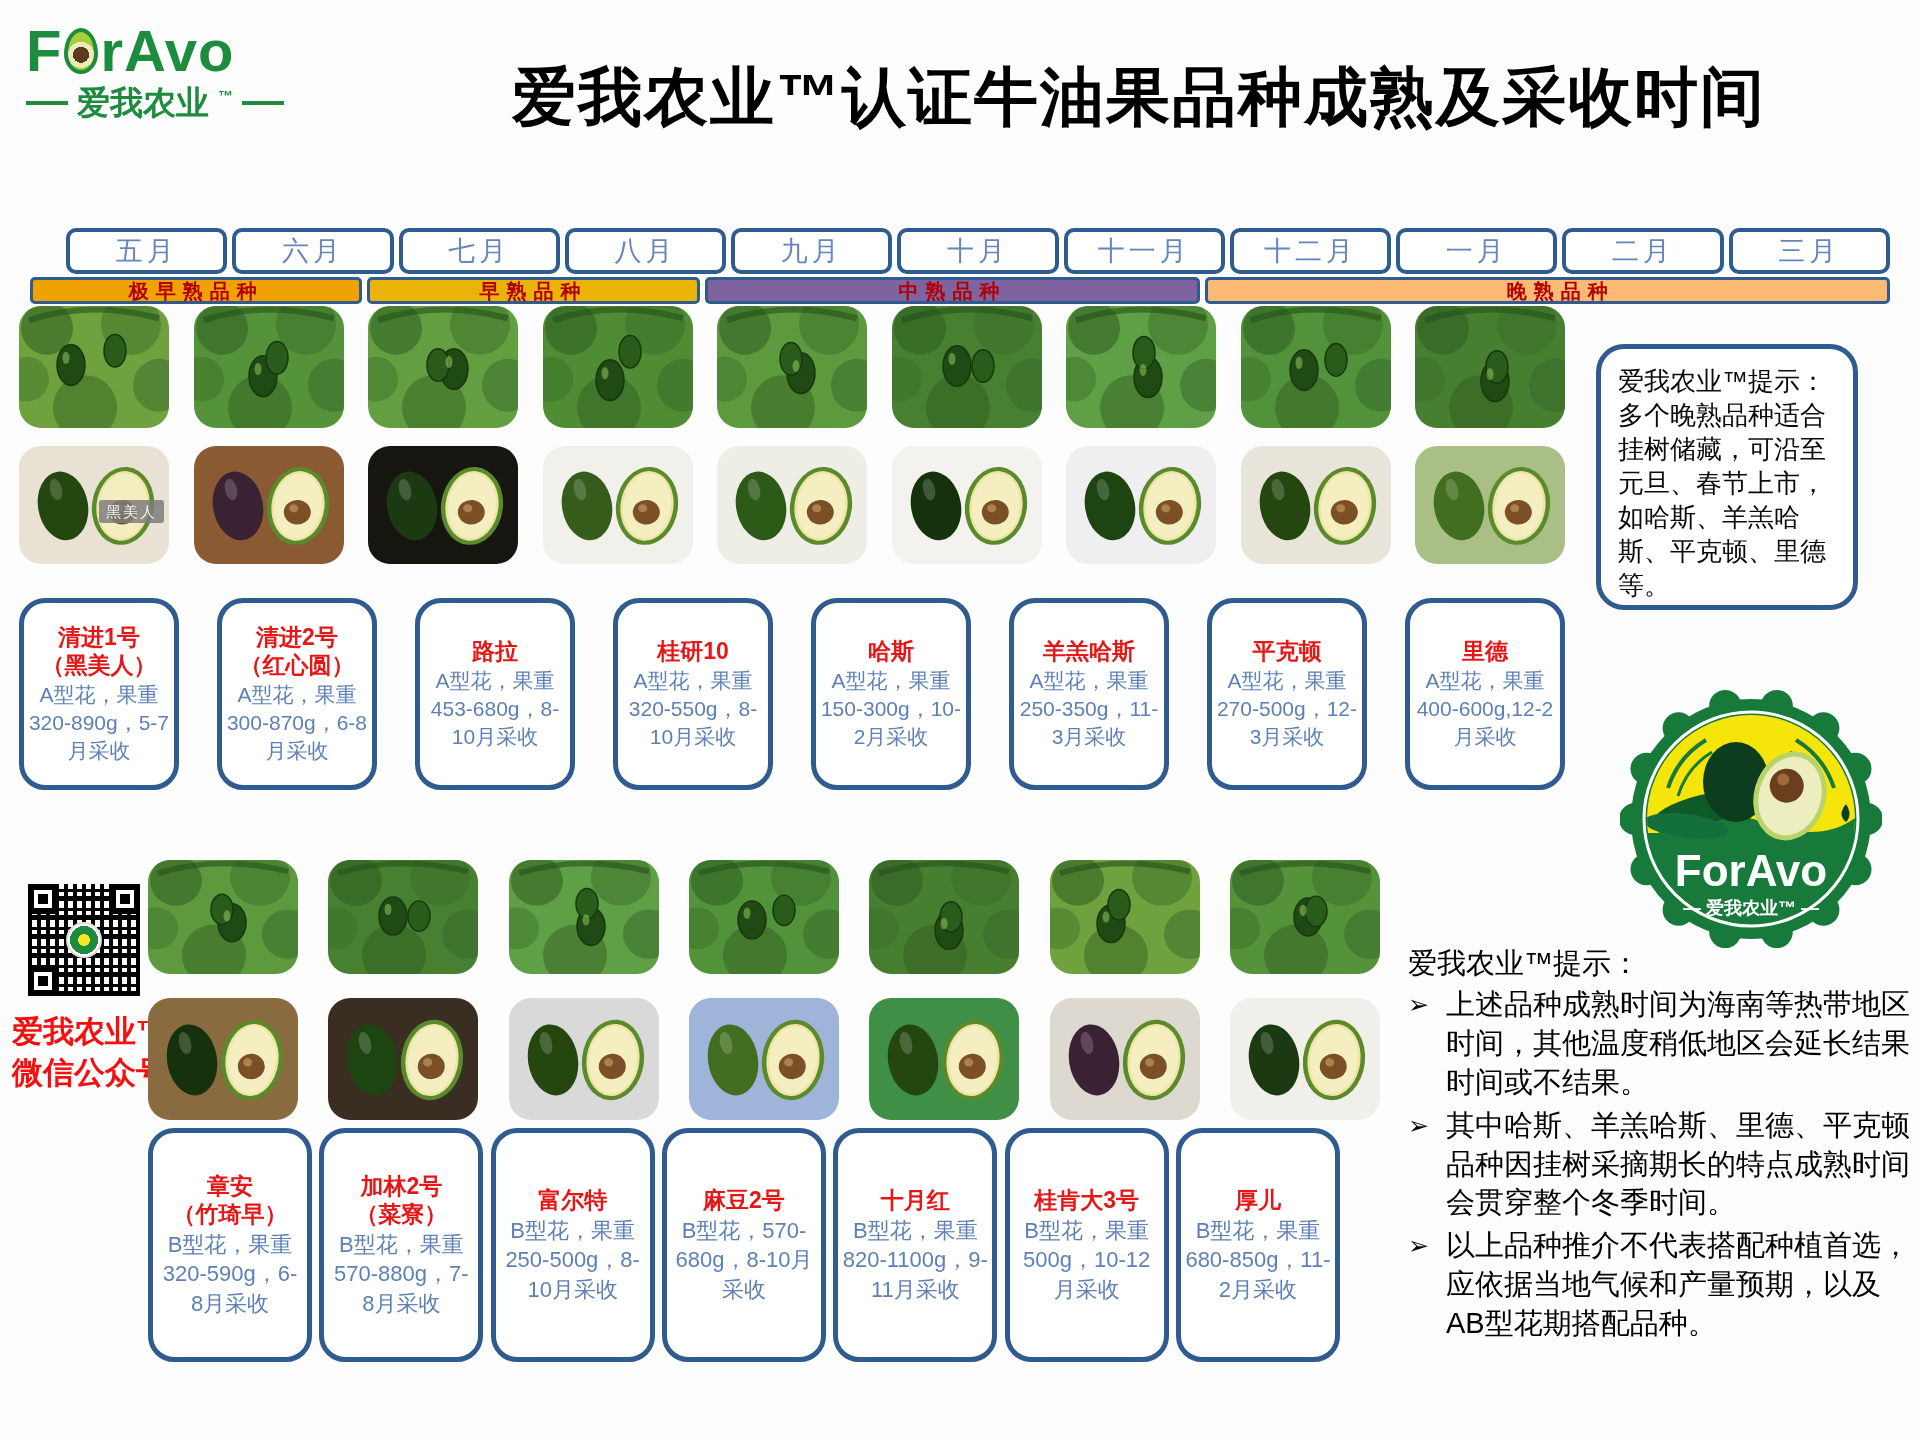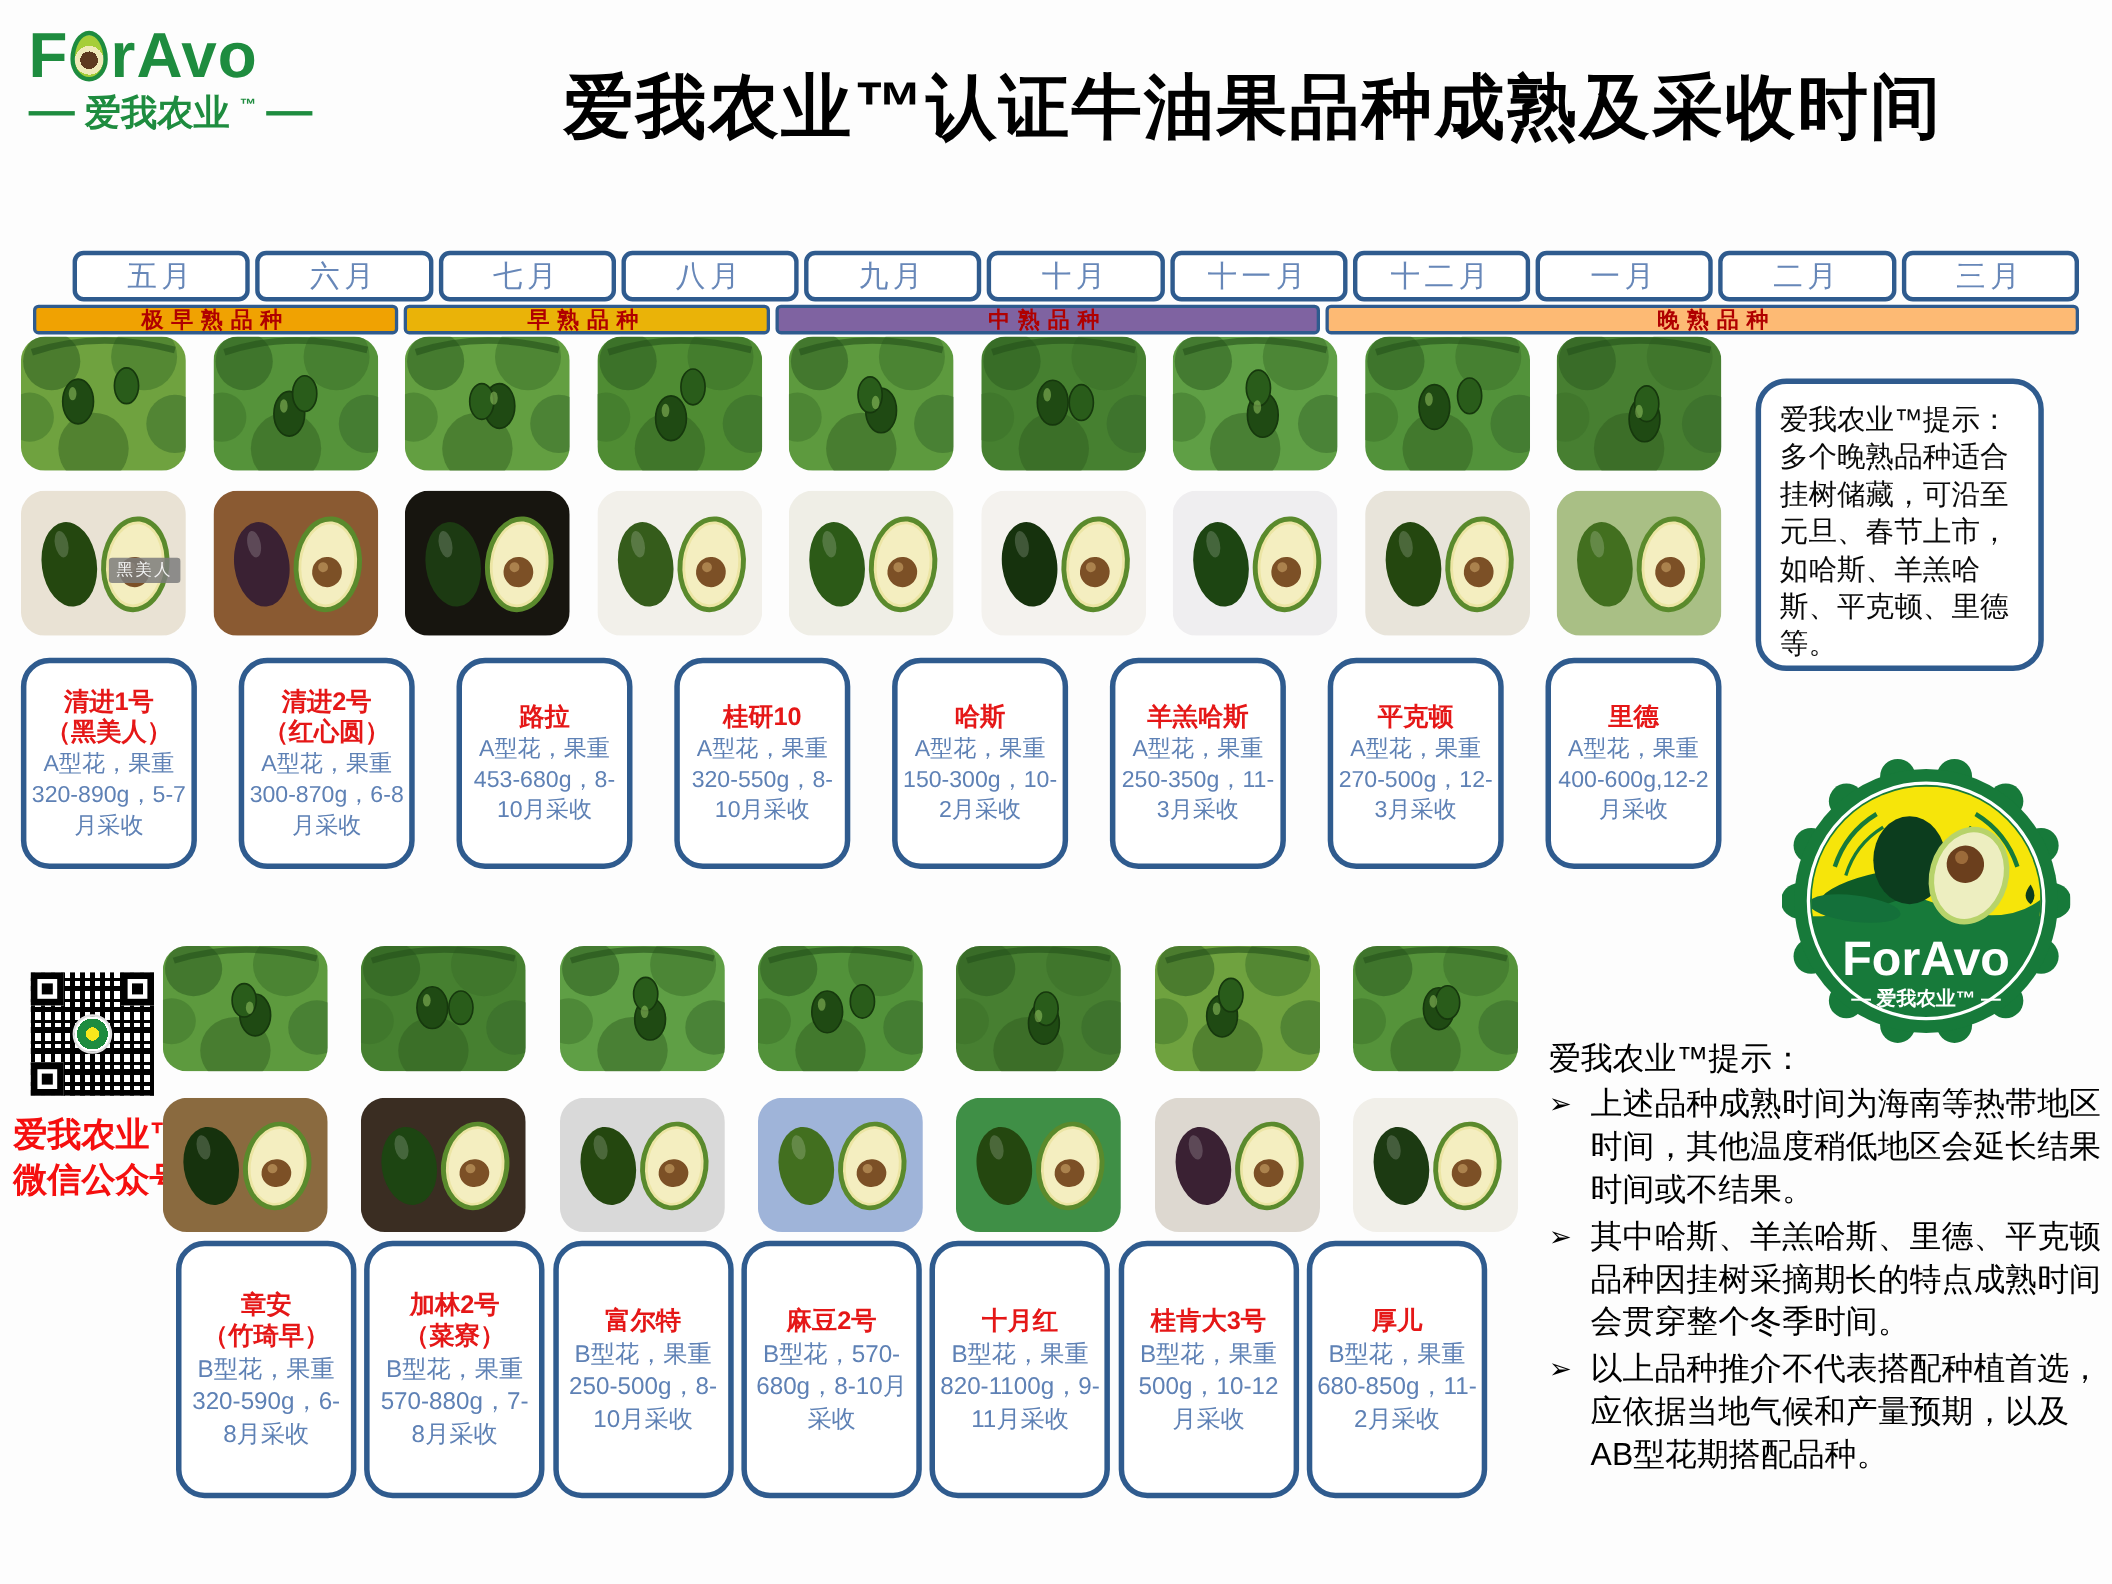--- a/index.html
+++ b/index.html
@@ -28,30 +28,30 @@
 
   
   .strip{display:flex;justify-content:space-between;}
   .strip .photo{position:relative;width:150px;border-radius:22px;overflow:hidden;flex:0 0 150px;}
   .strip .photo svg{display:block;width:100%;height:100%;}
   .tree-a{left:19px;top:306px;width:1546px;height:122px;}
   .cut-a{left:19px;top:446px;width:1546px;height:132px;}
   .tree-b{left:148px;top:860px;width:1232px;height:114px;}
   .cut-b{left:148px;top:998px;width:1232px;height:122px;}
   .tree-a .photo{height:122px;}
-  .cut-a .photo{height:132px;}
+  .cut-a .photo{height:118px;}
   .tree-b .photo{height:114px;}
   .cut-b .photo{height:122px;}
   .photo-chip{position:absolute;right:5px;top:46%;background:rgba(125,125,125,.85);color:#f2f2f2;
     font-size:15px;line-height:1;padding:4px 7px;border-radius:3px;letter-spacing:2px;}
 
   
   .card-row{display:flex;justify-content:space-between;}
   .cards-a{left:19px;top:598px;width:1546px;height:192px;}
-  .cards-b{left:160px;top:1128px;width:1192px;height:234px;}
+  .cards-b{left:148px;top:1128px;width:1192px;height:234px;}
   .vcard{background:#fff;border:5px solid #2F5B8E;border-radius:26px;display:flex;flex-direction:column;
     justify-content:center;text-align:center;padding:6px 4px;}
   .cards-a .vcard{flex:0 0 160px;width:160px;height:192px;}
   .cards-b .vcard{flex:0 0 164px;width:164px;height:234px;}
   .vcard-title{color:#E51717;font-weight:700;font-size:23px;line-height:1.22;}
   .vcard-body{color:#5E81B5;font-size:21px;line-height:1.33;margin-top:2px;}
   .cards-b .vcard-body{font-size:22px;}
 
   
   .side-tip{left:1596px;top:344px;width:262px;height:266px;background:#fff;border:5px solid #2F5B8E;

